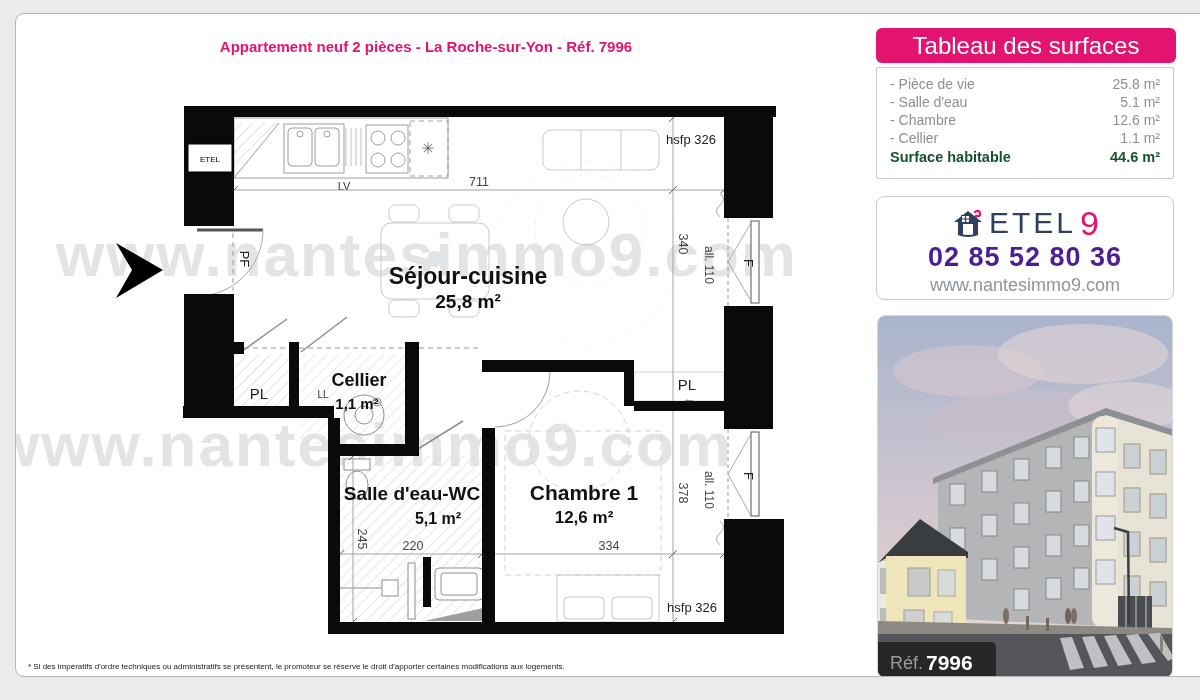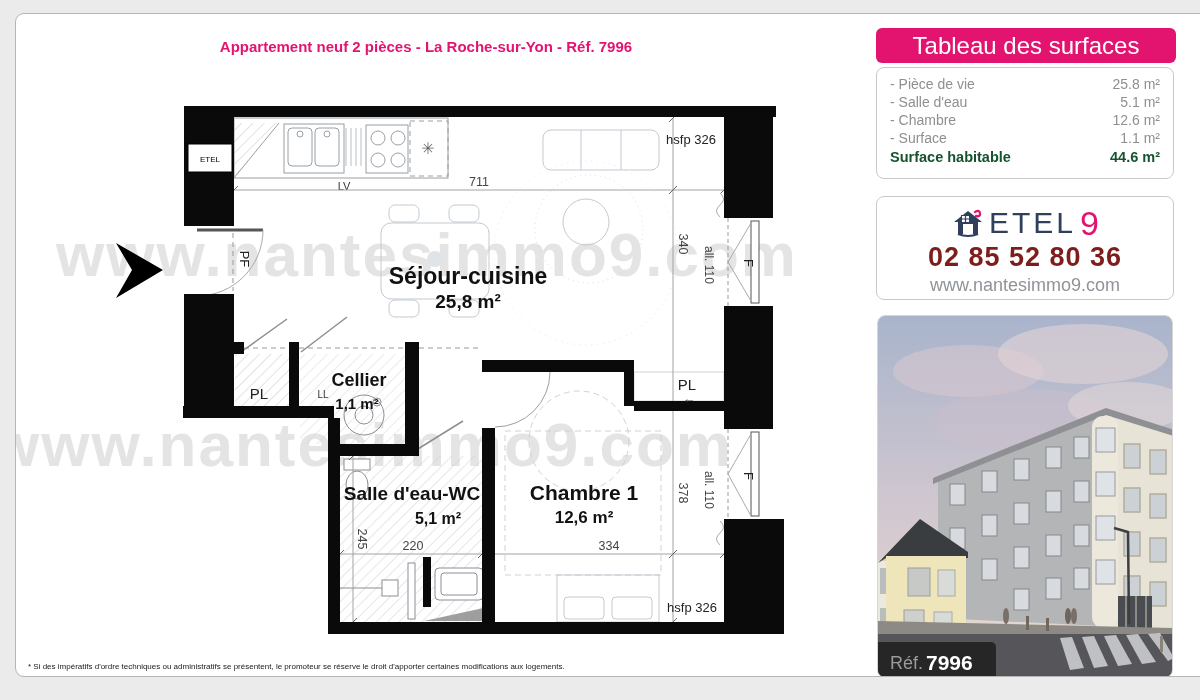--- a/index.html
+++ b/index.html
@@ -27,34 +27,34 @@
   .wm2{left:-25px;top:395px;}
   .plan-svg{position:absolute;left:85px;top:82px;z-index:2;}
   
   .panel-header{
     position:absolute;left:860px;top:14px;width:300px;height:35px;
     background:#e3146f;border-radius:6px;color:#ffffff;
     font-size:24px;text-align:center;line-height:35px;z-index:3;
   }
   .surfaces-box{
     position:absolute;left:860px;top:53px;width:298px;height:112px;
-    border:1px solid #c9c9c9;border-radius:8px;background:#fff;
+    border:1px solid #c9c9c9;border-radius:2px;background:#fff;
     padding:7px 13px;box-sizing:border-box;z-index:3;
   }
   .srow{display:flex;justify-content:space-between;font-size:14px;color:#8f8f8f;line-height:18px;}
   .srow.total{font-weight:bold;color:#14532d;font-size:14.5px;line-height:21px;}
   .immo-box{
     position:absolute;left:860px;top:182px;width:298px;height:104px;
     border:1px solid #c9c9c9;border-radius:8px;background:#fff;
     text-align:center;z-index:3;box-sizing:border-box;padding-top:8px;
   }
   .brandline{display:flex;align-items:center;justify-content:center;gap:4px;height:36px;}
   .brand-immo{font-size:30px;letter-spacing:3px;color:#2f3f5c;}
   .brand-9{font-size:34px;color:#e3146f;}
-  .phone{font-size:27px;font-weight:bold;color:#7f1d1d;letter-spacing:1px;line-height:32px;}
+  .phone{font-size:27px;font-weight:bold;color:#4c1d95;letter-spacing:1px;line-height:32px;}
   .site{font-size:18px;color:#8f9499;line-height:24px;}
   .photo{
     position:absolute;left:861px;top:301px;width:296px;height:363px;
     border-radius:8px;overflow:hidden;z-index:3;border:1px solid #d6d6d6;box-sizing:border-box;
   }
   .footnote{
     position:absolute;left:12px;top:648px;font-size:8px;color:#1a1a1a;z-index:4;
   }
 </style>
 </head>
@@ -268,21 +268,21 @@
     </div>
     <div class="srow">
       <span>- Salle d'eau</span>
       <span>5.1 m²</span>
     </div>
     <div class="srow">
       <span>- Chambre</span>
       <span>12.6 m²</span>
     </div>
     <div class="srow">
-      <span>- Surface</span>
+      <span>- Cellier</span>
       <span>1.1 m²</span>
     </div>
     <div class="srow total">
       <span>Surface habitable</span>
       <span>44.6 m²</span>
     </div>
   </div>
 
   <div class="immo-box">
     <div class="brandline">

